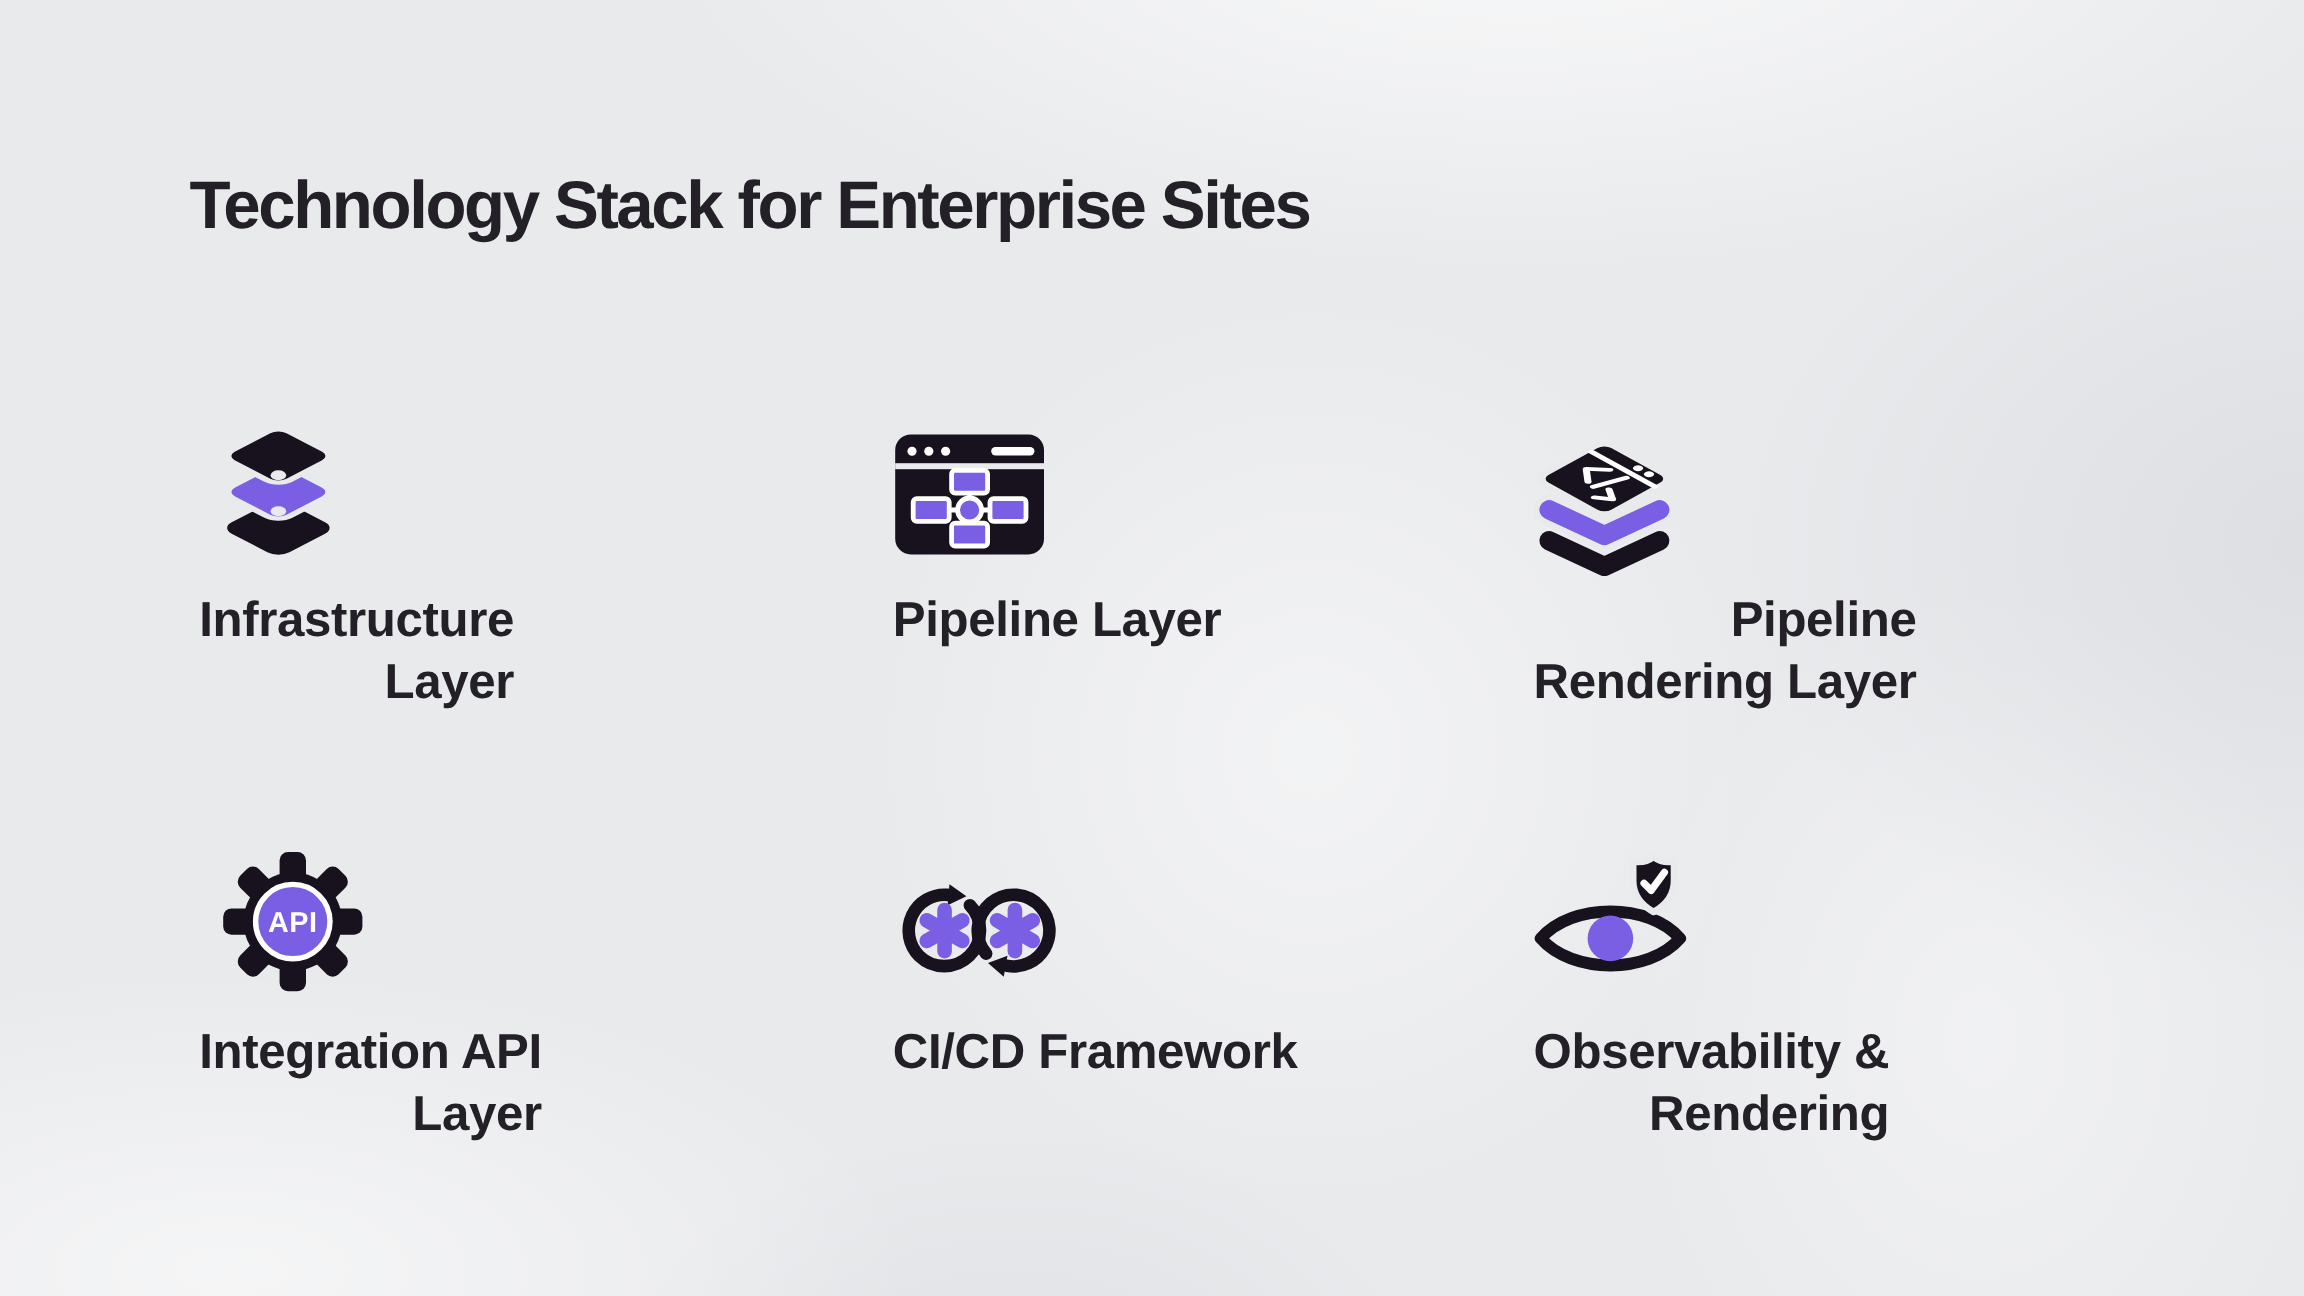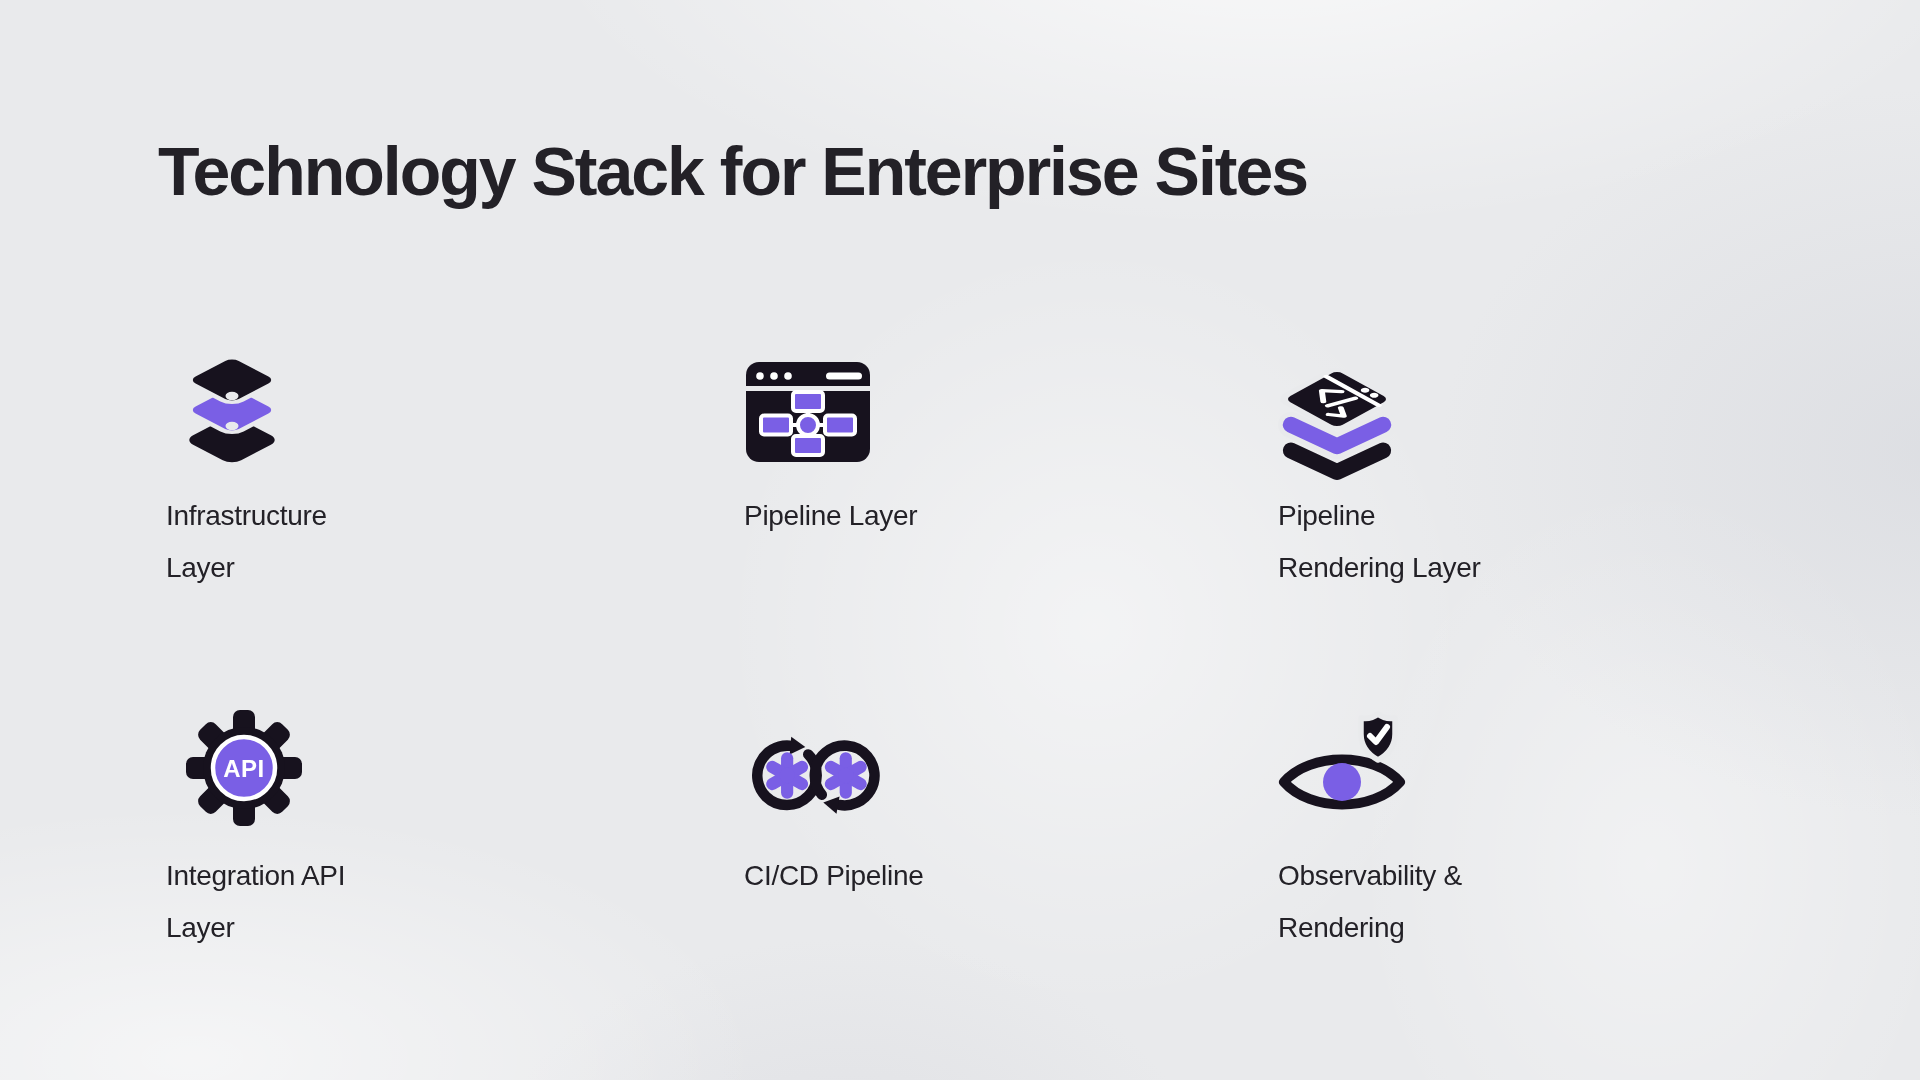--- a/index.html
+++ b/index.html
@@ -14,38 +14,39 @@
     background-image:
       radial-gradient(55% 42% at 66% -8%, rgba(255,255,255,.75), rgba(255,255,255,0) 70%),
       radial-gradient(30% 55% at 57% 58%, rgba(255,255,255,.45), rgba(255,255,255,0) 65%),
       radial-gradient(48% 38% at 10% 98%, rgba(255,255,255,.55), rgba(255,255,255,0) 62%),
       radial-gradient(40% 52% at 101% 42%, rgba(211,213,219,.55), rgba(211,213,219,0) 65%),
       radial-gradient(32% 42% at 44% 112%, rgba(213,214,220,.5), rgba(213,214,220,0) 60%),
       radial-gradient(26% 60% at 86% 80%, rgba(255,255,255,.35), rgba(255,255,255,0) 60%);
   }
   .page-title{
     position:absolute;left:158px;top:120px;
-    font-size:68px;font-weight:bold;letter-spacing:-2px;line-height:76px;
+    font-size:56px;font-weight:bold;letter-spacing:-2px;line-height:76px;
     color:var(--heading,#232127);
     margin-top:13px;
   }
   .cell{position:absolute;width:520px;height:330px;}
   .cell.r0{top:330px;} .cell.r1{top:690px;}
   .cell.col0{left:160px;} .cell.col1{left:738px;} .cell.col2{left:1272px;}
   .icon{position:absolute;left:0;top:16px;}
   .c0 .icon svg{margin:4px 0 0 22px;}
   .c1 .icon svg{margin:14px 0 0 6px;}
   .c2 .icon svg{margin:10px 0 0 6px;}
   .c3 .icon svg{margin:2px 0 0 24px;}
   .c4 .icon svg{margin:14px 0 0 6px;}
   .c5 .icon svg{margin:0 0 0 4px;}
   .label{
     position:absolute;left:6px;top:160px;
-    font-size:28px;font-weight:normal;line-height:52px;letter-spacing:-0.3px;
+    font-size:41px;font-weight:bold;line-height:52px;letter-spacing:-0.3px;
     color:var(--heading,#232127);
+    text-align:right;
   }
   .label-line{display:block;white-space:nowrap;}
   
   .f-ink{fill:var(--ink,#17121e);} .f-accent{fill:var(--accent,#7a5fe5);}
   .f-bg{fill:var(--background,#e9eaec);} .f-white{fill:#ffffff;}
   .s-ink{stroke:var(--ink,#17121e);} .s-accent{stroke:var(--accent,#7a5fe5);}
   .s-bg{stroke:var(--background,#e9eaec);} .s-white{stroke:#ffffff;}
   .nofill{fill:none;}
   .api-text{
     font-family:"Liberation Sans","DejaVu Sans",sans-serif;
@@ -172,21 +173,21 @@
         </g>
         <g transform="translate(92,50)">
           <line class="s-accent" stroke-width="11" stroke-linecap="round" x1="0" y1="-15.5" x2="0" y2="15.5"></line>
           <line class="s-accent" stroke-width="11" stroke-linecap="round" x1="0" y1="-15.5" x2="0" y2="15.5" transform="rotate(60)"></line>
           <line class="s-accent" stroke-width="11" stroke-linecap="round" x1="0" y1="-15.5" x2="0" y2="15.5" transform="rotate(120)"></line>
           <circle class="f-accent" r="7"></circle>
         </g>
       </svg>
     </div>
     <div class="label">
-      <span class="label-line">CI/CD Pipeline</span>
+      <span class="label-line">CI/CD Framework</span>
       <span class="label-line"></span>
     </div>
   </div>
 
   <div class="cell r1 col2 c5">
     <div class="icon">
       <svg width="132" height="116" viewBox="0 0 132 116">
         <path class="s-ink nofill" stroke-width="10" stroke-linejoin="round" d="M8 76 C34 46 98 46 124 76 C98 106 34 106 8 76 Z"></path>
         <circle class="f-accent" cx="66" cy="76" r="19"></circle>
         <g transform="translate(102,28)">

